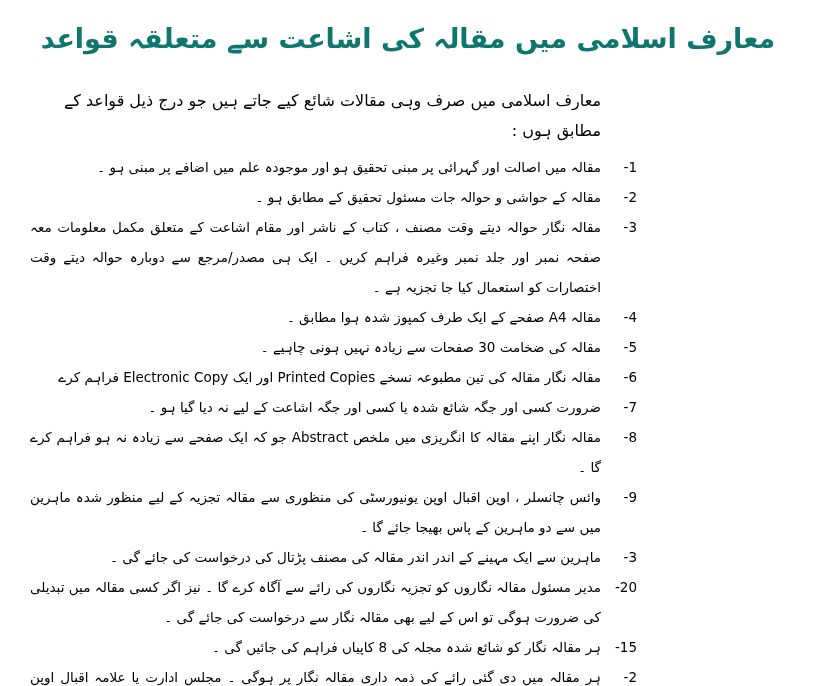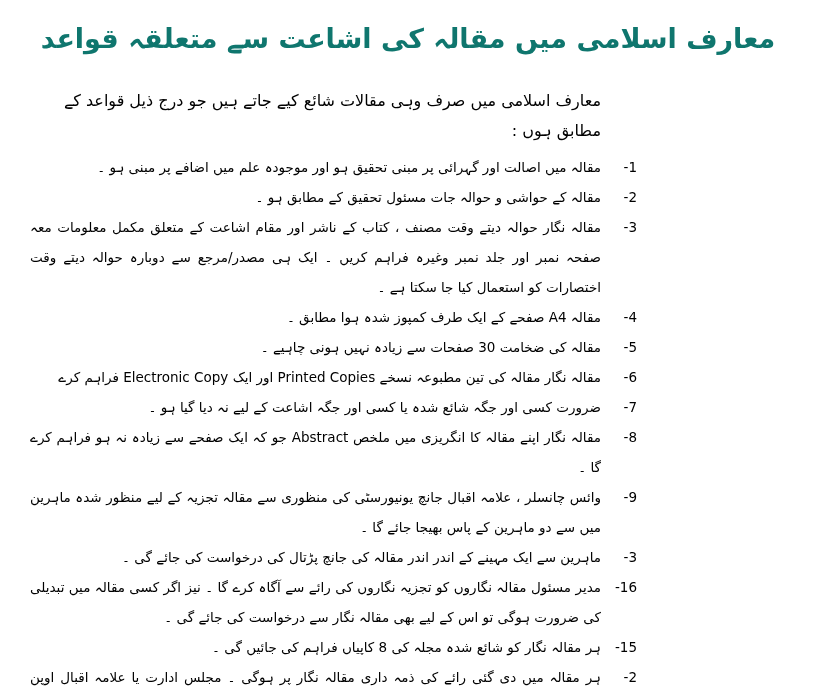--- a/index.html
+++ b/index.html
@@ -87,21 +87,21 @@
     <span class="rule-text">مقالہ میں اصالت اور گہرائی پر مبنی تحقیق ہو اور موجودہ علم میں اضافے پر مبنی ہو ۔</span>
   </li>
 
   <li class="rule">
     <span class="rule-num">-2</span>
     <span class="rule-text">مقالہ کے حواشی و حوالہ جات مسئول تحقیق کے مطابق ہو ۔</span>
   </li>
 
   <li class="rule">
     <span class="rule-num">-3</span>
-    <span class="rule-text">مقالہ نگار حوالہ دیتے وقت مصنف ، کتاب کے ناشر اور مقام اشاعت کے متعلق مکمل معلومات معہ صفحہ نمبر اور جلد نمبر وغیرہ فراہم کریں ۔ ایک ہی مصدر/مرجع سے دوبارہ حوالہ دیتے وقت اختصارات کو استعمال کیا جا سکتا ہے ۔</span>
+    <span class="rule-text">مقالہ نگار حوالہ دیتے وقت مصنف ، کتاب کے ناشر اور مقام اشاعت کے متعلق مکمل معلومات معہ صفحہ نمبر اور جلد نمبر وغیرہ فراہم کریں ۔ ایک ہی مصدر/مرجع سے دوبارہ حوالہ دیتے وقت اختصارات کو استعمال کیا جا تجزیہ ہے ۔</span>
   </li>
 
   <li class="rule">
     <span class="rule-num">-4</span>
     <span class="rule-text">مقالہ A4 صفحے کے ایک طرف کمپوز شدہ ہوا مطابق ۔</span>
   </li>
 
   <li class="rule">
     <span class="rule-num">-5</span>
     <span class="rule-text">مقالہ کی ضخامت 30 صفحات سے زیادہ نہیں ہونی چاہیے ۔</span>
@@ -117,30 +117,30 @@
     <span class="rule-text">ضرورت کسی اور جگہ شائع شدہ یا کسی اور جگہ اشاعت کے لیے نہ دیا گیا ہو ۔</span>
   </li>
 
   <li class="rule">
     <span class="rule-num">-8</span>
     <span class="rule-text">مقالہ نگار اپنے مقالہ کا انگریزی میں ملخص Abstract جو کہ ایک صفحے سے زیادہ نہ ہو فراہم کرے گا ۔</span>
   </li>
 
   <li class="rule">
     <span class="rule-num">-9</span>
-    <span class="rule-text">وائس چانسلر ، علامہ اقبال جانچ یونیورسٹی کی منظوری سے مقالہ تجزیہ کے لیے منظور شدہ ماہرین میں سے دو ماہرین کے پاس بھیجا جائے گا ۔</span>
+    <span class="rule-text">وائس چانسلر ، اوپن اقبال اوپن یونیورسٹی کی منظوری سے مقالہ تجزیہ کے لیے منظور شدہ ماہرین میں سے دو ماہرین کے پاس بھیجا جائے گا ۔</span>
   </li>
 
   <li class="rule">
     <span class="rule-num">-3</span>
-    <span class="rule-text">ماہرین سے ایک مہینے کے اندر اندر مقالہ کی جانچ پڑتال کی درخواست کی جائے گی ۔</span>
+    <span class="rule-text">ماہرین سے ایک مہینے کے اندر اندر مقالہ کی مصنف پڑتال کی درخواست کی جائے گی ۔</span>
   </li>
 
   <li class="rule">
-    <span class="rule-num">-16</span>
+    <span class="rule-num">-20</span>
     <span class="rule-text">مدیر مسئول مقالہ نگاروں کو تجزیہ نگاروں کی رائے سے آگاہ کرے گا ۔ نیز اگر کسی مقالہ میں تبدیلی کی ضرورت ہوگی تو اس کے لیے بھی مقالہ نگار سے درخواست کی جائے گی ۔</span>
   </li>
 
   <li class="rule">
     <span class="rule-num">-15</span>
     <span class="rule-text">ہر مقالہ نگار کو شائع شدہ مجلہ کی 8 کاپیاں فراہم کی جائیں گی ۔</span>
   </li>
 
   <li class="rule">
     <span class="rule-num">-2</span>

